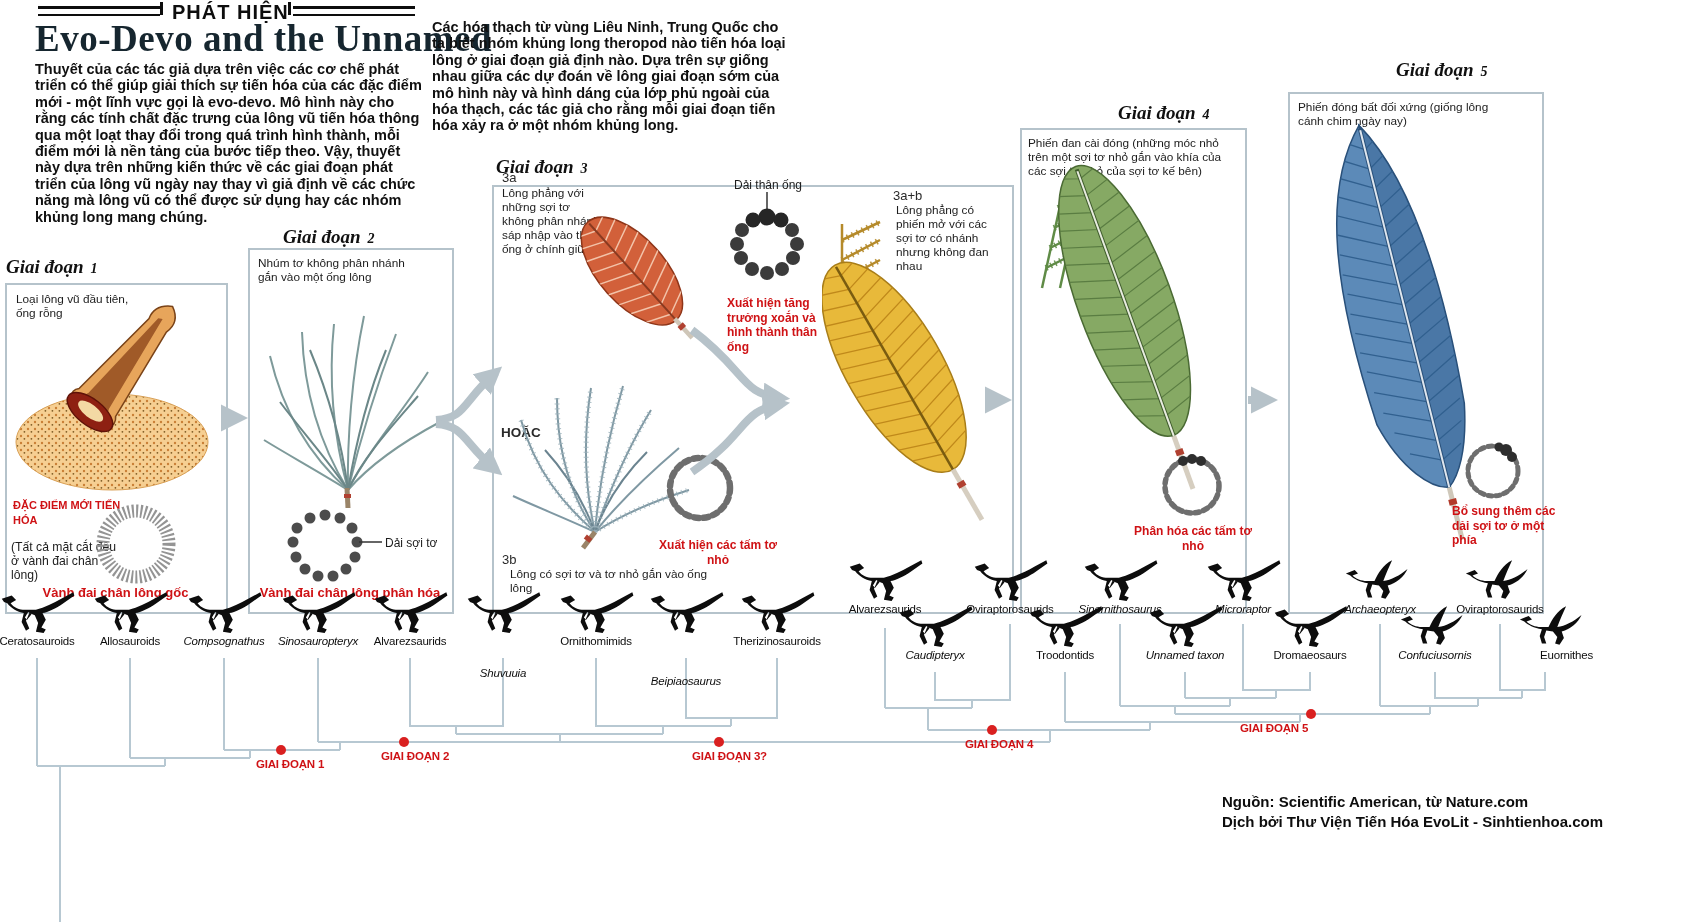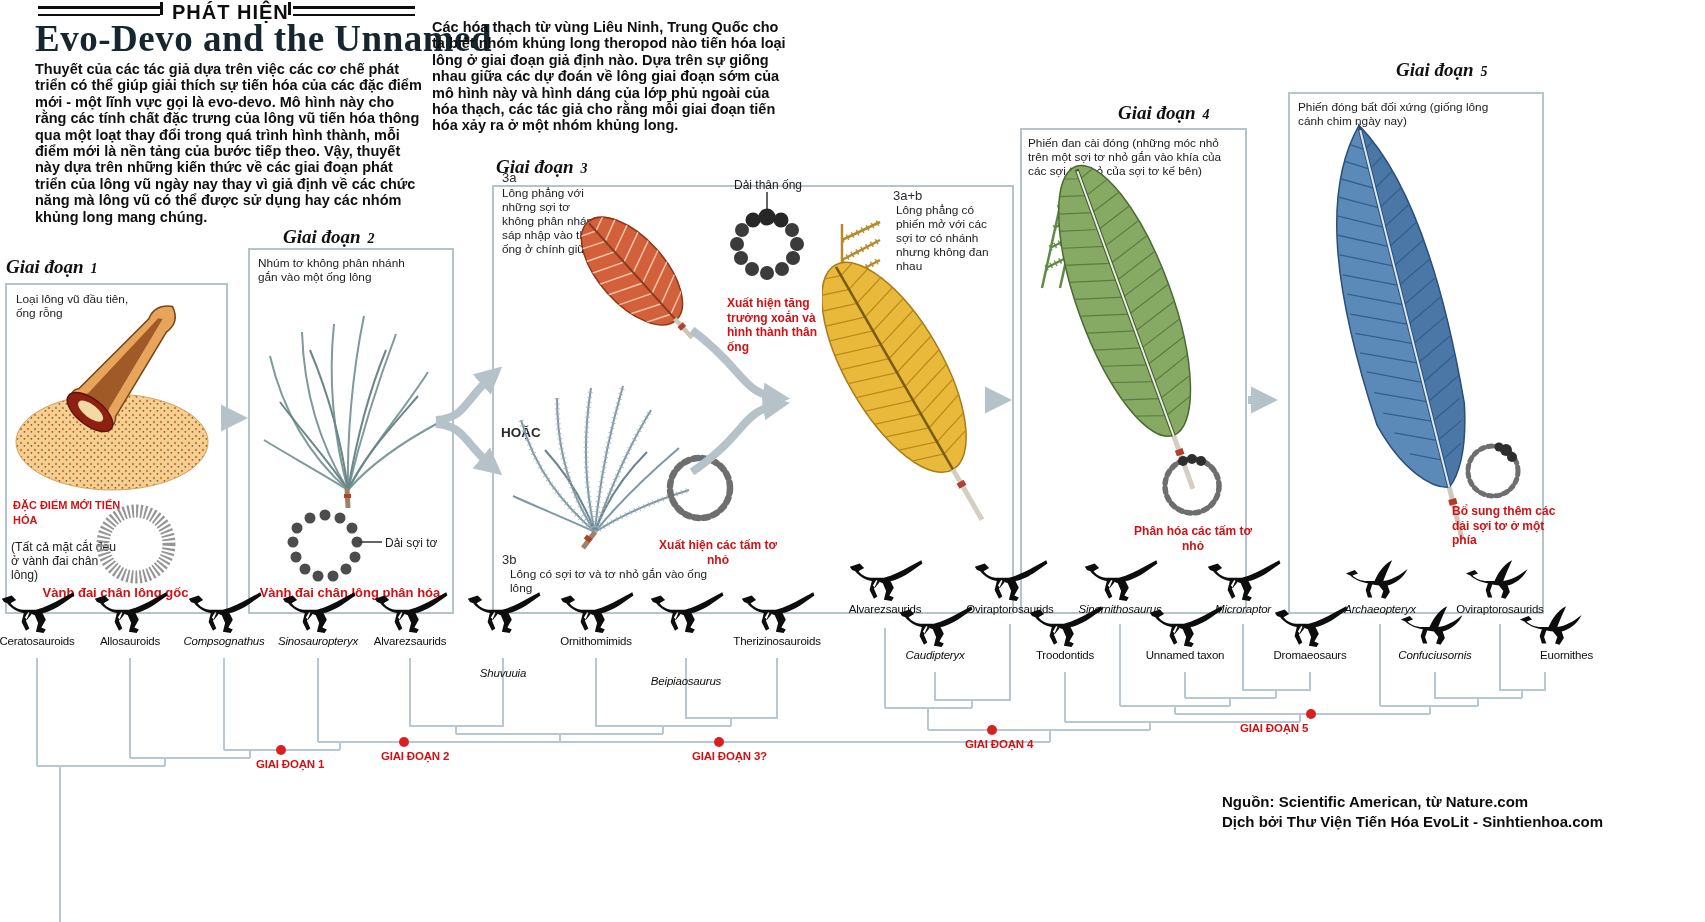--- a/index.html
+++ b/index.html
@@ -509,21 +509,21 @@
           <path d="M3,8 L12,5 L16,9 L11,12 C14,16 19,18 24,18 L34,18 C42,16 50,12 57,8 L68,2 L69,5 L59,12 C52,17 45,20 40,21 L43,27 L39,34 L43,36 L41,39 L34,38 L36,30 L33,23 L28,21 L25,28 L28,35 L25,37 L21,29 L23,21 C17,20 11,16 8,12 L5,11 Z M27,20 L24,25 L26,27 L30,22 Z" fill="#0d0d0d"></path>
         </svg>
         <div class="taxon-name it">Caudipteryx</div>
       </div>
       <div class="taxon" style="left: 1017px; top: 604px;">
         <svg width="78" height="44" viewBox="0 0 70 40">
           <path d="M3,8 L12,5 L16,9 L11,12 C14,16 19,18 24,18 L34,18 C42,16 50,12 57,8 L68,2 L69,5 L59,12 C52,17 45,20 40,21 L43,27 L39,34 L43,36 L41,39 L34,38 L36,30 L33,23 L28,21 L25,28 L28,35 L25,37 L21,29 L23,21 C17,20 11,16 8,12 L5,11 Z M27,20 L24,25 L26,27 L30,22 Z" fill="#0d0d0d"></path>
         </svg>
         <div class="taxon-name">Troodontids</div>
       </div>
-      <div class="taxon" style="left: 1137px; top: 604px;">
+      <div class="taxon" style="left: 1137px; top: 604px; font-style: italic;">
         <svg width="78" height="44" viewBox="0 0 70 40">
           <path d="M3,8 L12,5 L16,9 L11,12 C14,16 19,18 24,18 L34,18 C42,16 50,12 57,8 L68,2 L69,5 L59,12 C52,17 45,20 40,21 L43,27 L39,34 L43,36 L41,39 L34,38 L36,30 L33,23 L28,21 L25,28 L28,35 L25,37 L21,29 L23,21 C17,20 11,16 8,12 L5,11 Z M27,20 L24,25 L26,27 L30,22 Z" fill="#0d0d0d"></path>
         </svg>
         <div class="taxon-name">Unnamed taxon</div>
       </div>
       <div class="taxon" style="left: 1262px; top: 604px;">
         <svg width="78" height="44" viewBox="0 0 70 40">
           <path d="M3,8 L12,5 L16,9 L11,12 C14,16 19,18 24,18 L34,18 C42,16 50,12 57,8 L68,2 L69,5 L59,12 C52,17 45,20 40,21 L43,27 L39,34 L43,36 L41,39 L34,38 L36,30 L33,23 L28,21 L25,28 L28,35 L25,37 L21,29 L23,21 C17,20 11,16 8,12 L5,11 Z M27,20 L24,25 L26,27 L30,22 Z" fill="#0d0d0d"></path>
         </svg>
         <div class="taxon-name">Dromaeosaurs</div>

